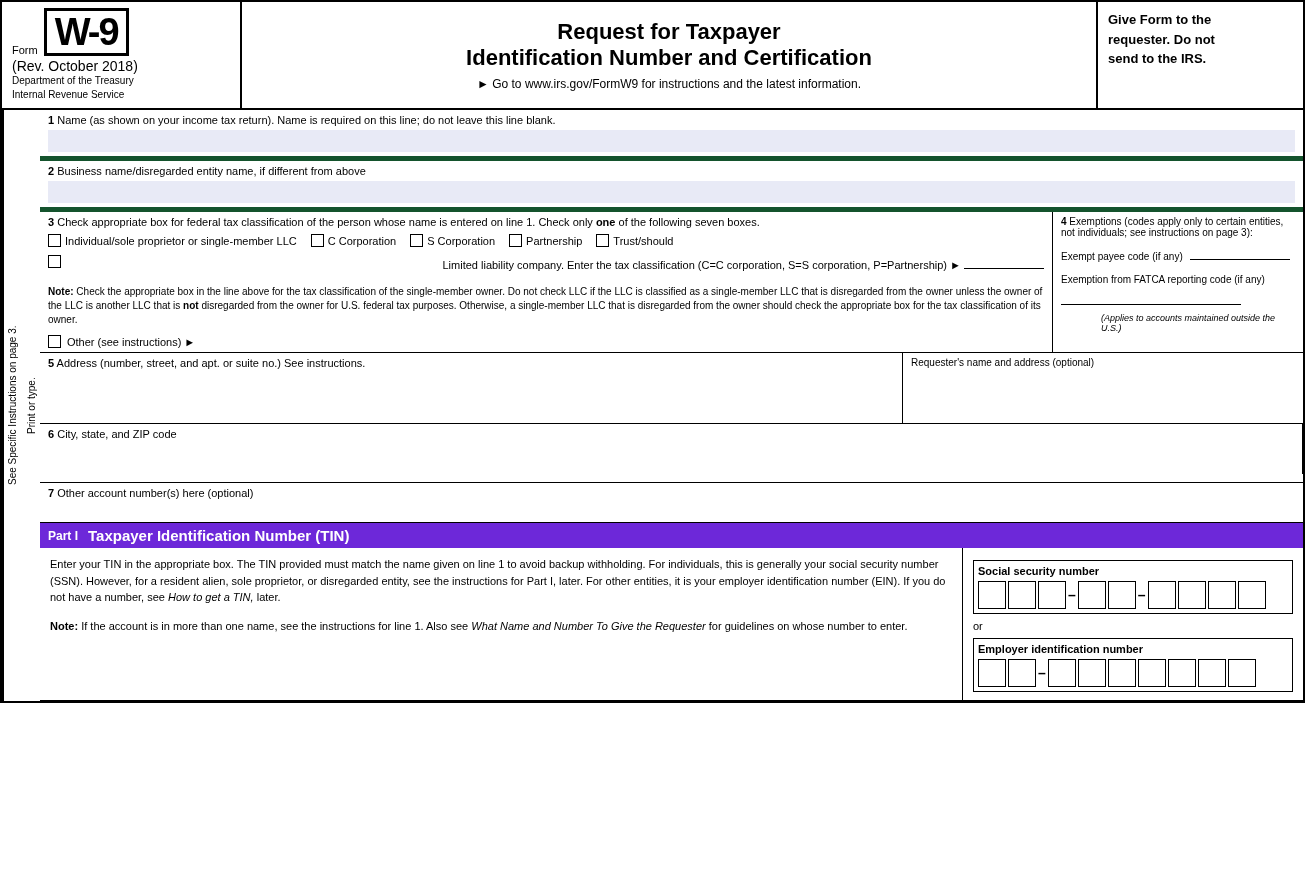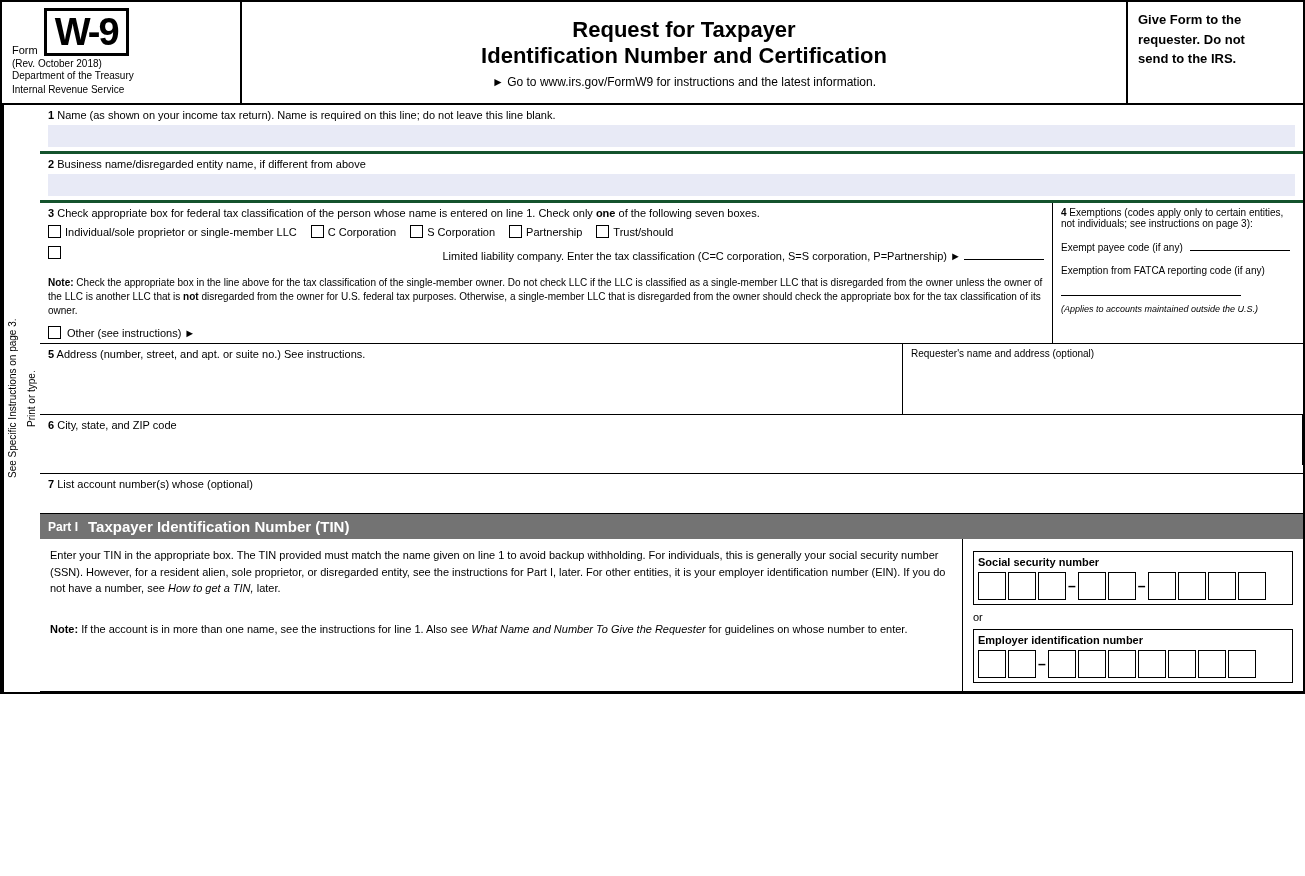--- a/index.html
+++ b/index.html
@@ -6,67 +6,67 @@
     body { font-family: Arial, sans-serif; font-size: 11px; background: #fff; color: #000; width: 1305px; }
 
     .page { width: 1305px; padding: 0; border: 2px solid #000; }
 
     
     .header { display: flex; border-bottom: 2px solid #000; }
     .header-left { width: 240px; border-right: 2px solid #000; padding: 6px 10px; display: flex; flex-direction: column; }
     .form-w9-row { display: flex; align-items: flex-end; gap: 6px; }
     .form-label { font-size: 11px; }
     .w9-box { border: 3px solid #000; padding: 2px 8px; font-size: 38px; font-weight: 900; line-height: 1; letter-spacing: -2px; }
-    .rev-date { font-size: 10px; margin-top: 2px; }
+    .rev-date { font-size: 14px; margin-top: 2px; }
     .dept { font-size: 10px; line-height: 1.4; }
     .header-center { flex: 1; display: flex; flex-direction: column; align-items: center; justify-content: center; padding: 8px; border-right: 2px solid #000; }
     .title-main { font-size: 22px; font-weight: bold; text-align: center; }
     .title-sub { font-size: 22px; font-weight: bold; text-align: center; }
     .title-url { font-size: 12px; margin-top: 6px; text-align: center; }
-    .header-right { width: 175px; padding: 8px 10px; font-size: 13px; font-weight: bold; line-height: 1.5; }
+    .header-right { width: 205px; padding: 8px 10px; font-size: 13px; font-weight: bold; line-height: 1.5; }
 
     
     .body { display: flex; }
     .sidebar { writing-mode: vertical-rl; transform: rotate(180deg); font-size: 10px; border-right: 2px solid #000; padding: 4px 3px; display: flex; flex-direction: column; justify-content: space-between; text-align: center; width: 38px; }
     .sidebar-text { font-size: 10px; }
 
     .main-content { flex: 1; }
-    .form-row-tall { border-bottom: 3px solid #14532d; padding: 4px 8px; min-height: 45px; }
+    .form-row-tall { border-bottom: 5px solid #14532d; padding: 4px 8px; min-height: 45px; }
     .line-label { font-weight: bold; }
 
     
     .line3-section { display: flex; border-bottom: 1px solid #000; }
     .line3-left { flex: 1; padding: 4px 8px; border-right: 1px solid #000; }
     .line3-right { width: 250px; padding: 4px 8px; font-size: 10px; }
 
     .checkboxes-row { display: flex; align-items: center; gap: 14px; margin-top: 6px; flex-wrap: wrap; }
     .checkbox-item { display: flex; align-items: center; gap: 4px; }
     .checkbox-box { width: 13px; height: 13px; border: 1px solid #000; display: inline-block; flex-shrink: 0; }
 
     .llc-row { display: flex; align-items: flex-start; margin-top: 8px; gap: 6px; justify-content: space-between; }
     .note-text { font-size: 10px; margin-top: 14px; line-height: 1.4; }
     .other-row { display: flex; align-items: center; gap: 6px; margin-top: 8px; }
 
     .exempt-label { font-size: 10px; margin-top: 8px; }
     .fatca-label { font-size: 10px; margin-top: 12px; }
-    .applies-note { font-size: 9px; font-style: italic; margin-top: 8px; }
+    .applies-note { font-size: 9px; font-style: italic; margin-top: 8px; margin-left: 40px; }
 
     
     .address-section { display: flex; border-bottom: 1px solid #000; }
     .address-left { flex: 1; border-right: 1px solid #000; padding: 4px 8px; }
     .address-right { width: 400px; padding: 4px 8px; font-size: 10px; }
 
     .city-section { display: flex; border-bottom: 1px solid #000; flex-direction: column; }
     .city-left { flex: 1; border-right: 1px solid #000; padding: 4px 8px; min-height: 50px; }
     .city-right { width: 400px; padding: 4px 8px; }
 
     .line7-row { border-bottom: 1px solid #000; padding: 4px 8px; min-height: 40px; }
 
     
-    .part-header { display: flex; align-items: center; gap: 10px; background: #737373; color: #fff; padding: 4px 8px; }
+    .part-header { display: flex; align-items: center; gap: 10px; background: #6d28d9; color: #fff; padding: 4px 8px; }
     .part-label { font-weight: bold; font-size: 12px; color: #fff; }
     .part-title { font-size: 15px; font-weight: bold; color: #fff; }
 
     .part1-body { display: flex; border-bottom: 1px solid #000; }
     .part1-left { flex: 1; padding: 8px 10px; border-right: 1px solid #000; font-size: 11px; line-height: 1.5; }
     .part1-right { width: 340px; padding: 8px 10px; }
 
     .ssn-box { border: 1px solid #000; padding: 4px; margin-top: 4px; }
     .ssn-label { font-weight: bold; font-size: 11px; margin-bottom: 4px; }
     .ssn-fields { display: flex; align-items: center; gap: 2px; margin-top: 4px; }
@@ -212,36 +212,36 @@
       <div class="city-section">
         <div class="city-left">
           <span class="line-label">6</span>
           <span>City, state, and ZIP code</span>
         </div>
         <div class="city-right"></div>
       </div>
 
       <div class="line7-row">
         <span class="line-label">7</span>
-        <span>List account number(s) whose (optional)</span>
+        <span>Other account number(s) here (optional)</span>
       </div>
 
       <div class="part-header">
         <span class="part-label">Part I</span>
         <span class="part-title">Taxpayer Identification Number (TIN)</span>
       </div>
 
       <div class="part1-body">
         <div class="part1-left">
           <p>
             <span>Enter your TIN in the appropriate box. The TIN provided must match the name given on line 1 to avoid backup withholding. For individuals, this is generally your social security number (SSN). However, for a resident alien, sole proprietor, or disregarded entity, see the instructions for Part I, later. For other entities, it is your employer identification number (EIN). If you do not have a number, see</span>
             <em>How to get a TIN,</em>
             <span>later.</span>
           </p>
-          <p style="margin-top:24px;">
+          <p style="margin-top:12px;">
             <strong>Note:</strong>
             <span>If the account is in more than one name, see the instructions for line 1. Also see</span>
             <em>What Name and Number To Give the Requester</em>
             <span>for guidelines on whose number to enter.</span>
           </p>
         </div>
         <div class="part1-right">
 
           <div class="ssn-box">
             <div class="ssn-label">Social security number</div>

